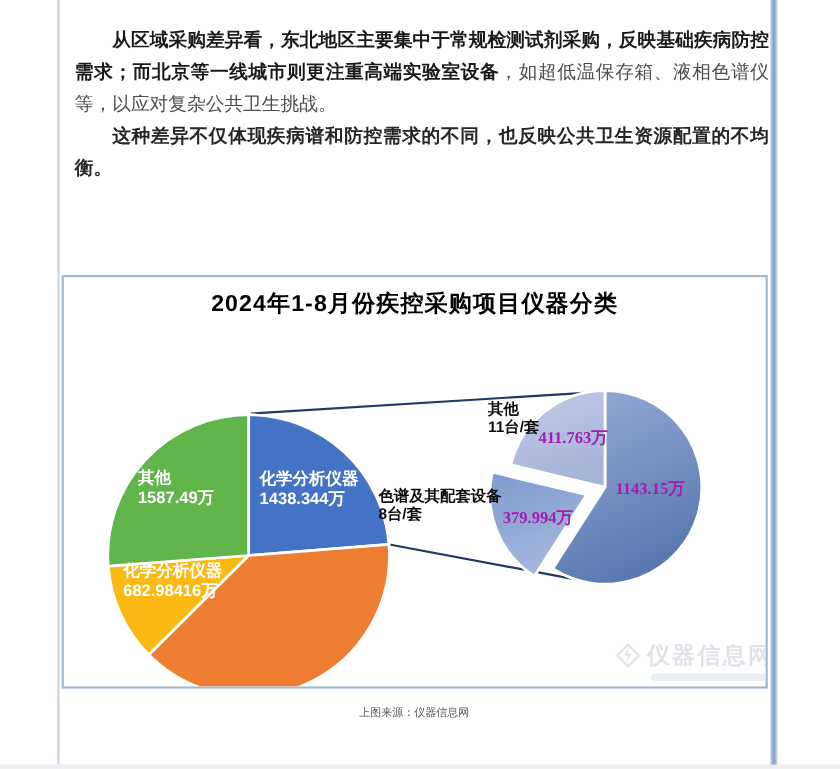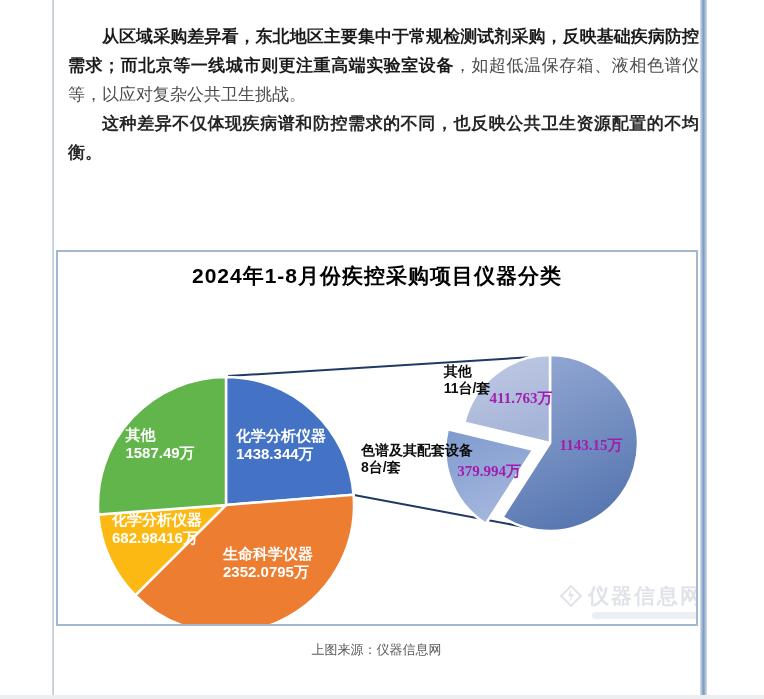--- a/index.html
+++ b/index.html
@@ -31,21 +31,21 @@
     white-space:nowrap;font-weight:700;}
   .lbl.white{color:#ffffff;font-size:15px;line-height:18px;}
   .lbl.dark{color:#0d0d0d;font-size:14px;line-height:17px;}
   .lbl.val{font-family:"Liberation Serif","DejaVu Serif",serif;
     font-size:15px;color:#a21caf;font-weight:700;}
   .watermark{position:absolute;left:500px;top:330px;opacity:0.38;}
   .wm-row{display:flex;align-items:center;gap:4px;}
   .wm-text{font-size:21px;font-weight:700;color:#aeb6c6;letter-spacing:2px;font-family:Liberation Serif, serif;}
   .wm-bar{width:142px;height:7px;margin:2px 0 0 34px;border-radius:4px;background:#ccd3e0;}
   .source{position:absolute;left:0;top:641px;width:100%;text-align:center;
-    font-size:13px;color:#595959;}
+    font-size:10px;color:#595959;}
 </style>
 </head>
 <body>
 
 <div class="border-left"></div>
 <div class="border-right"></div>
 <div class="bottom-edge"></div>
 
 <div class="content">
 
@@ -88,30 +88,26 @@
         <div>1587.49万</div>
       </div>
       <div class="lbl white" style="left:223px;top:193px">
         <div>化学分析仪器</div>
         <div>1438.344万</div>
       </div>
       <div class="lbl white" style="left:99px;top:277px">
         <div>化学分析仪器</div>
         <div>682.98416万</div>
       </div>
-      <div class="lbl white" style="left:210px;top:311px">
-        <div>生命科学仪器</div>
-        <div>2352.0795万</div>
-      </div>
 
       <div class="lbl dark" style="left:409px;top:128px">
         <div>其他</div>
         <div>11台/套</div>
       </div>
-      <div class="lbl dark" style="left:359px;top:207px">
+      <div class="lbl dark" style="left:342px;top:207px">
         <div>色谱及其配套设备</div>
         <div>8台/套</div>
       </div>
 
       <div class="lbl val" style="left:463px;top:146px">411.763万</div>
       <div class="lbl val" style="left:431px;top:219px">379.994万</div>
       <div class="lbl val" style="left:533px;top:193px">1143.15万</div>
 
       <div class="watermark">
         <div class="wm-row">

